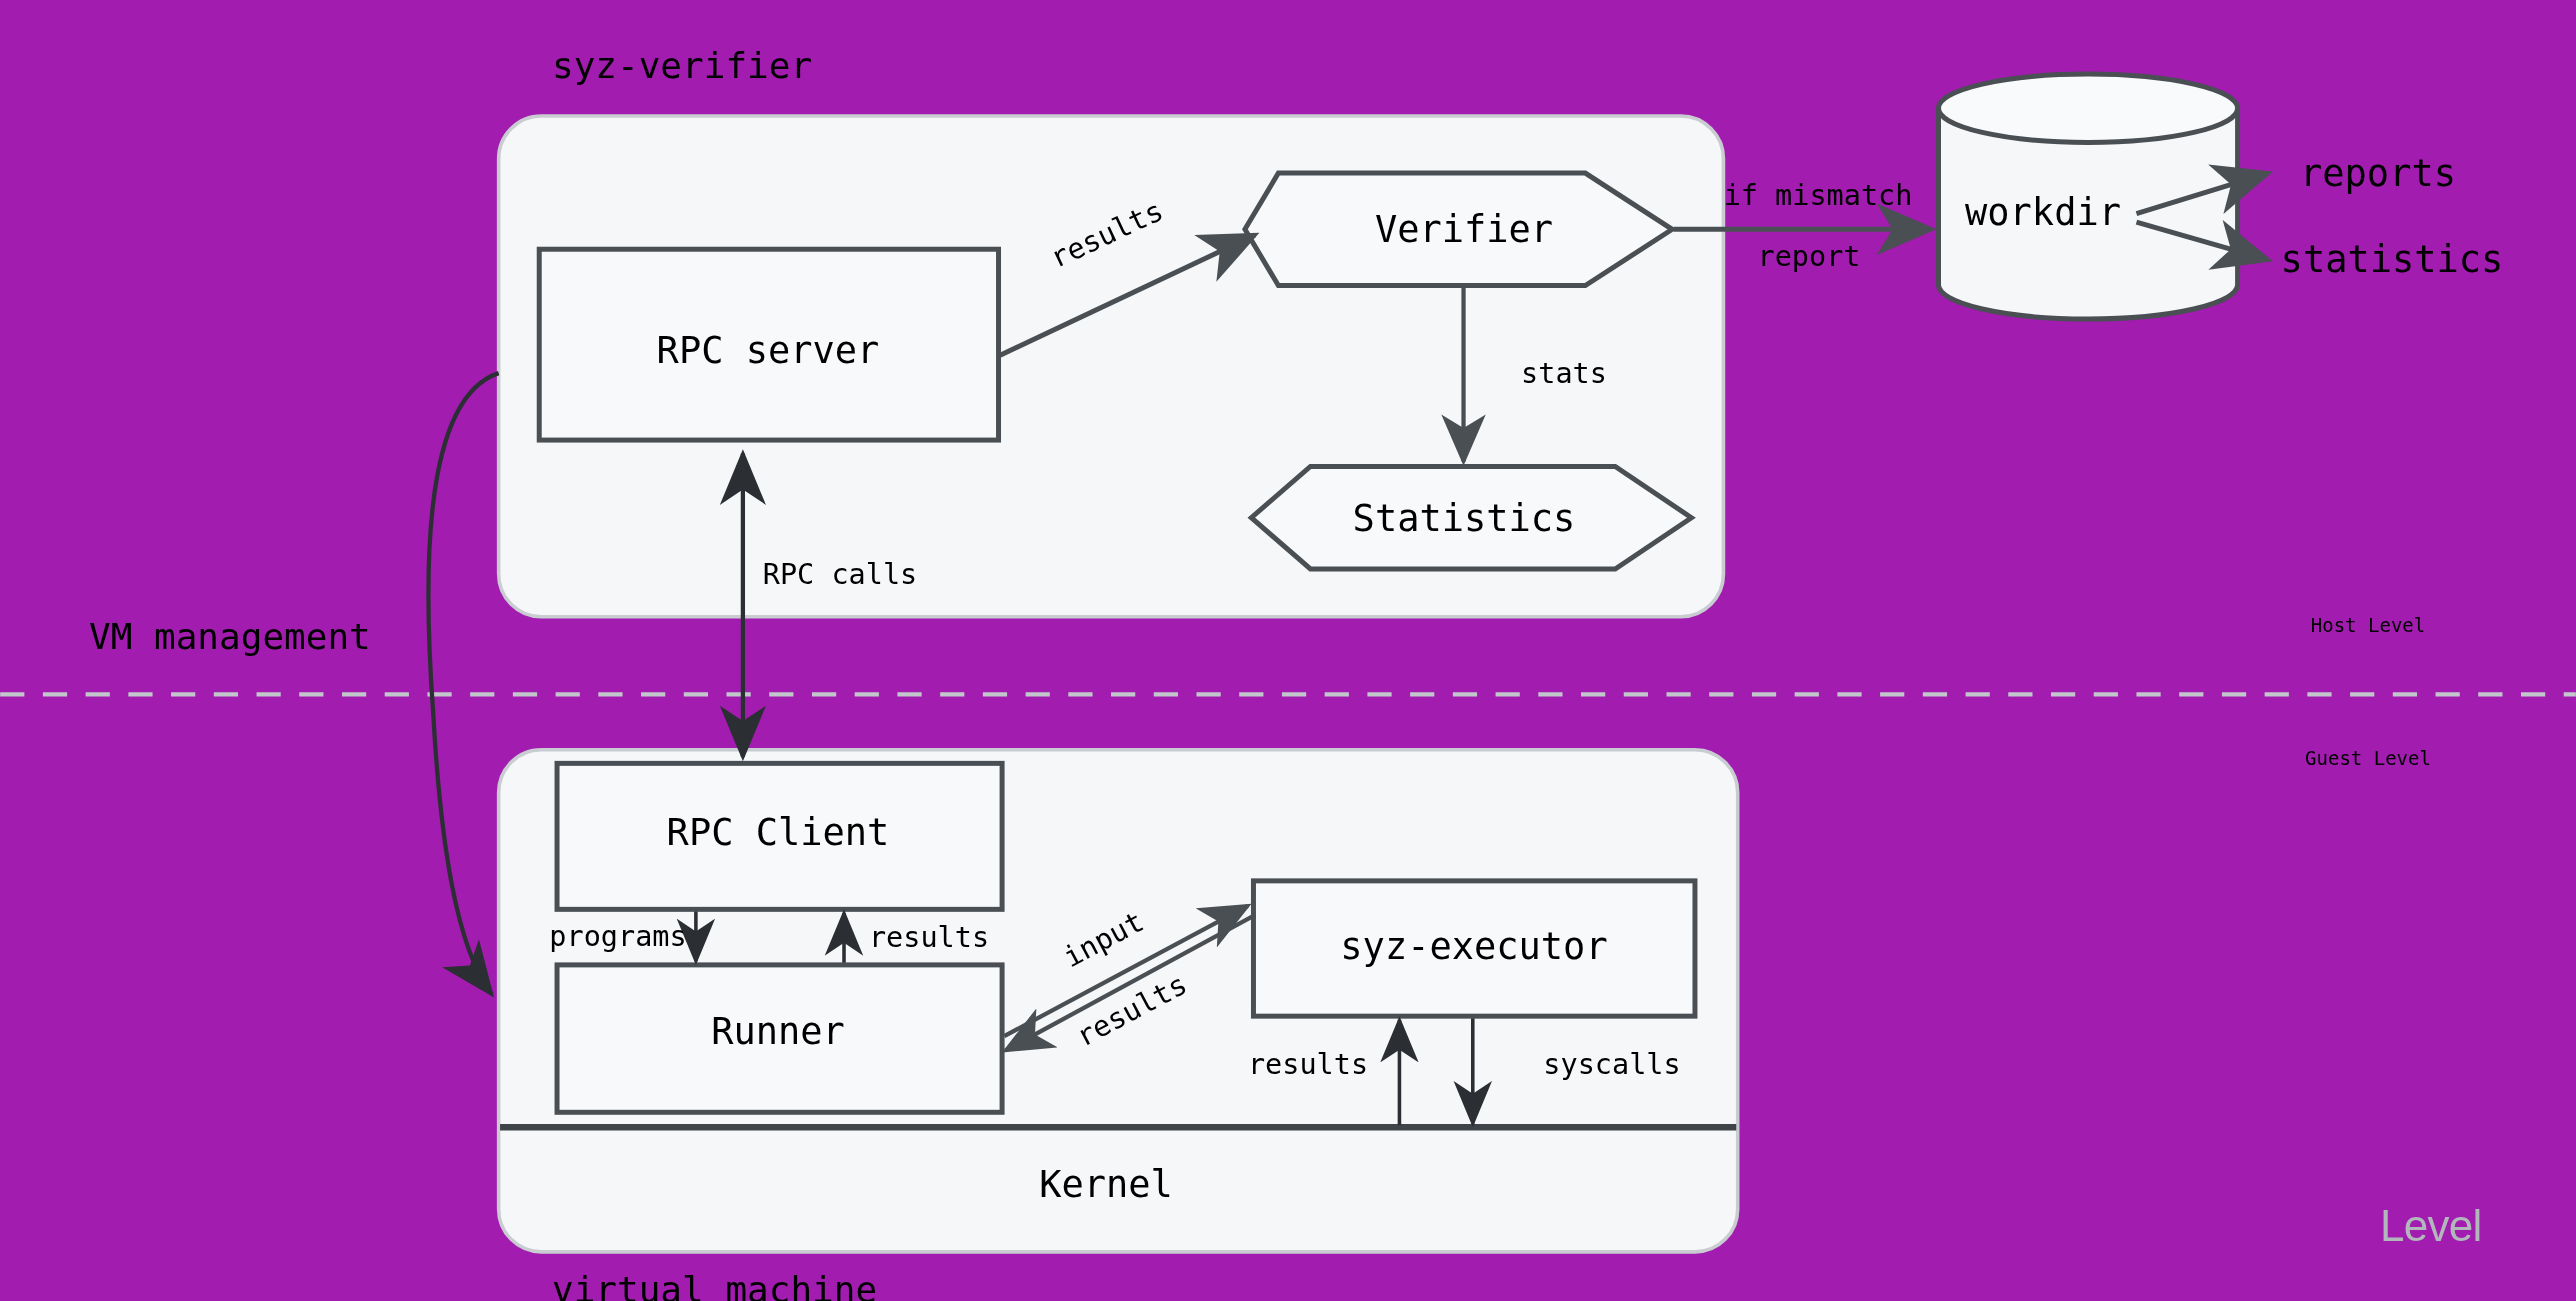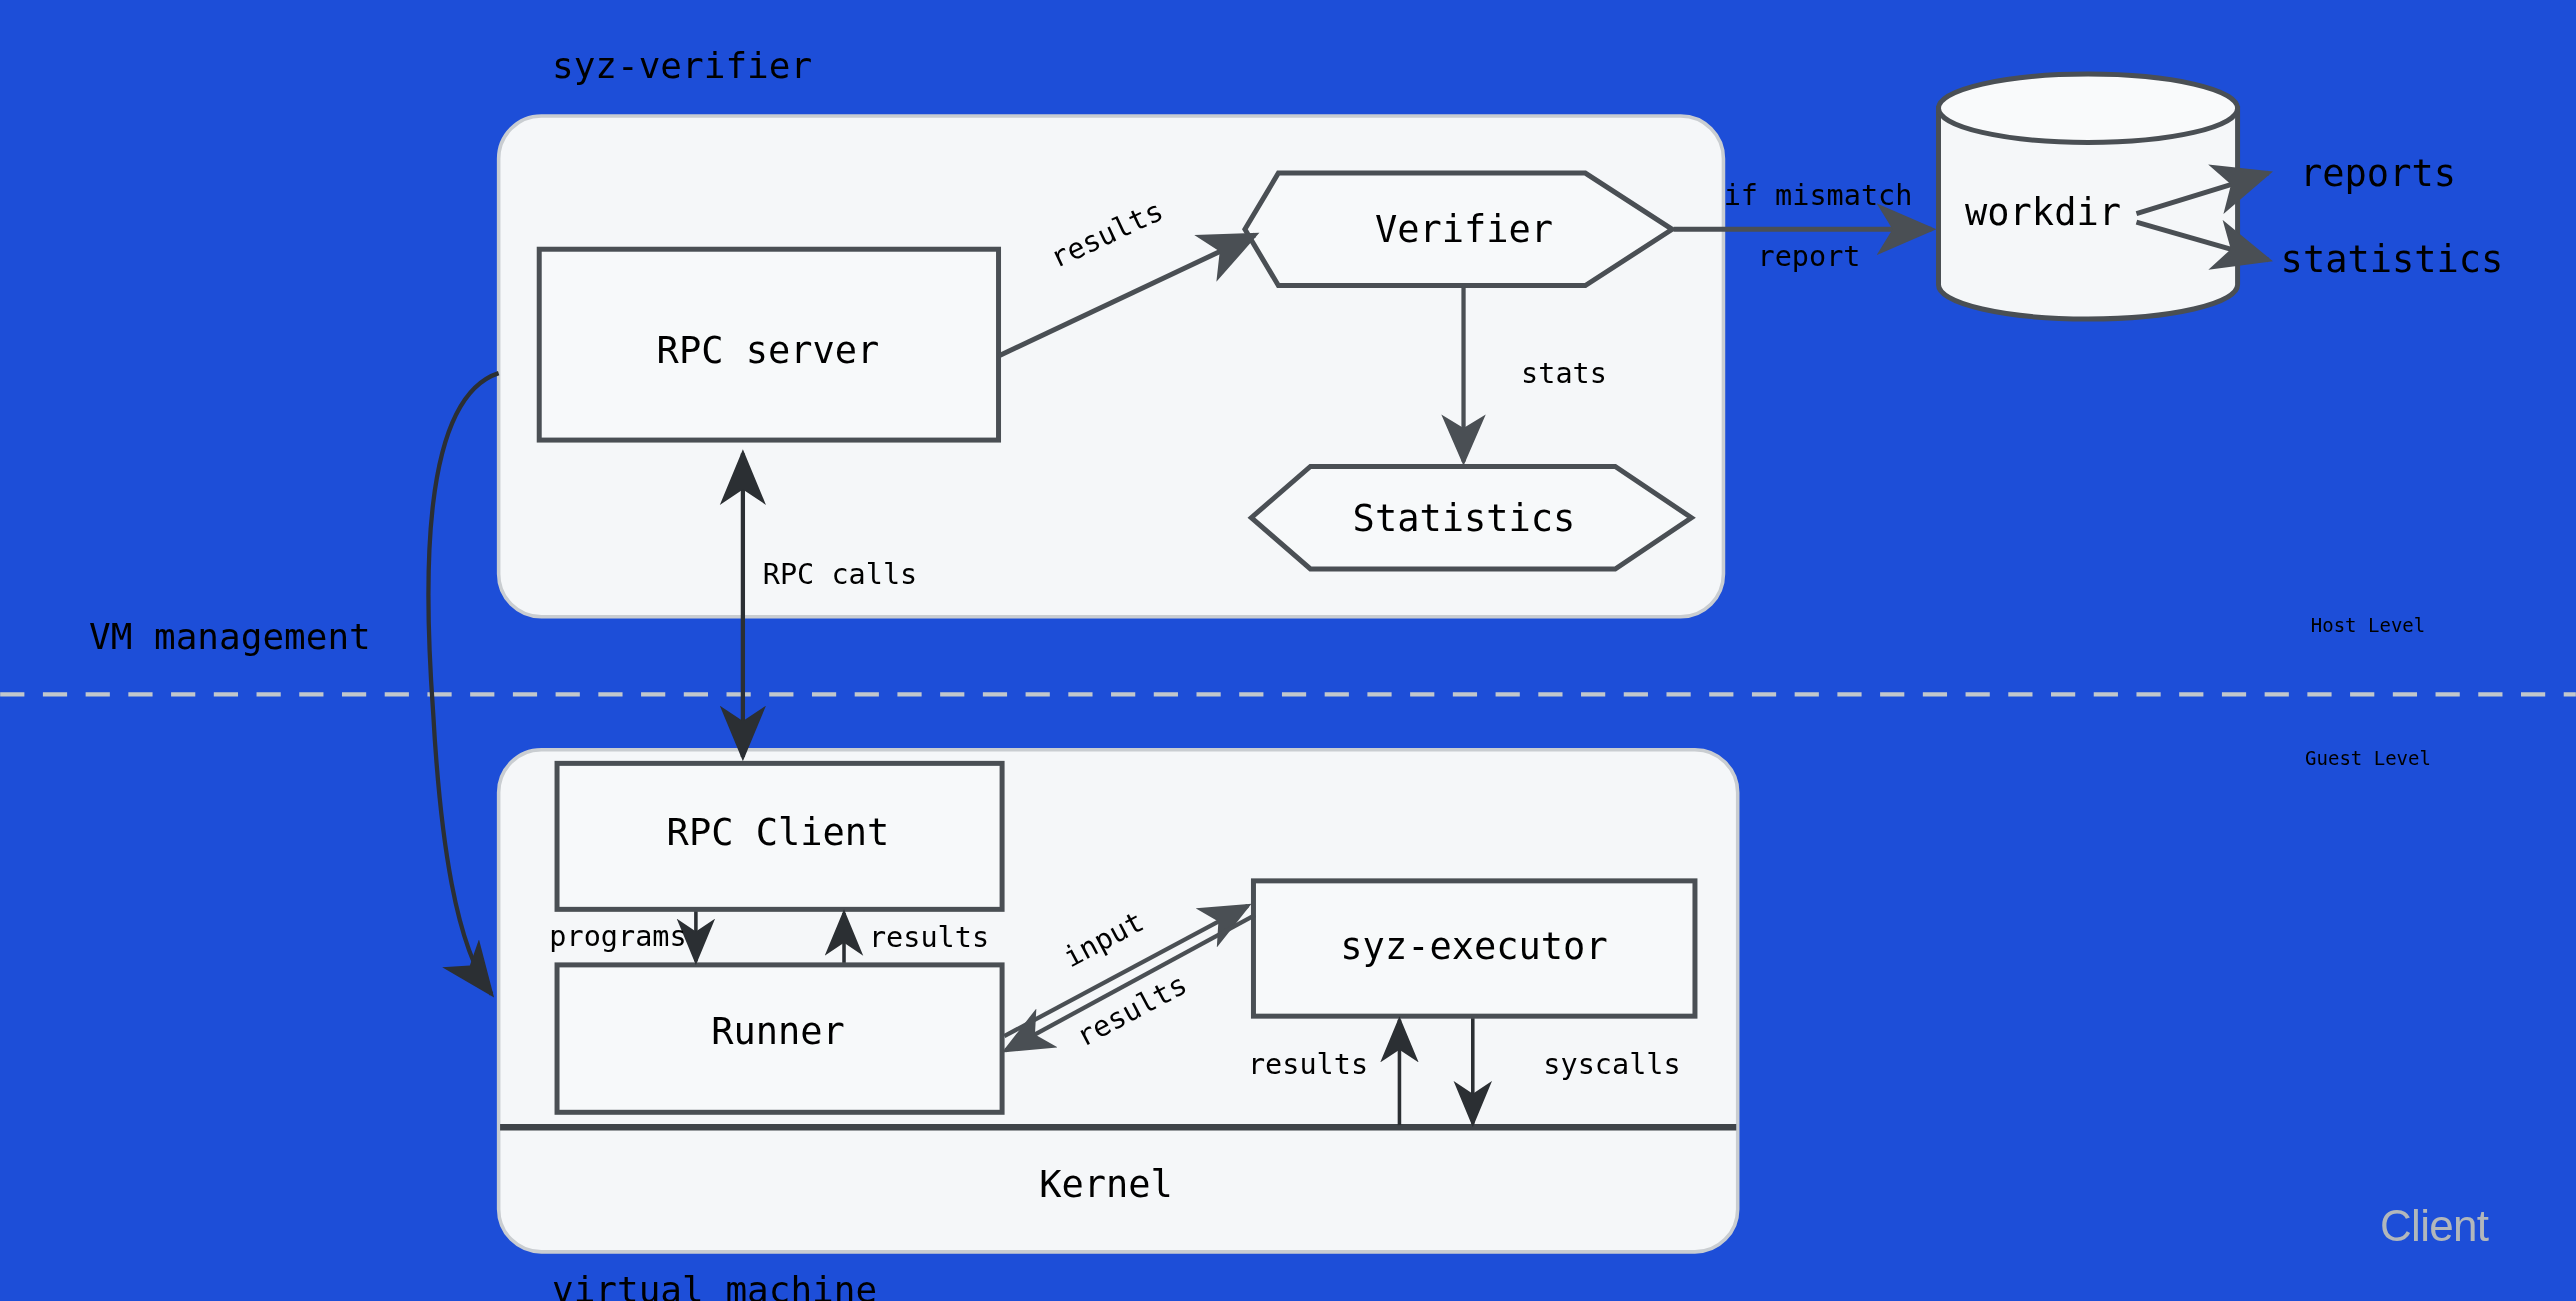--- a/index.html
+++ b/index.html
@@ -4,21 +4,21 @@
 <style>
   html, body {
     margin: 0;
     padding: 0;
     background: #ffffff;
   }
   #stage {
     position: relative;
     width: 2576px;
     height: 1301px;
-    background: #1d4ed8;
+    background: #a21caf;
     overflow: hidden;
     font-family: "DejaVu Sans Mono", "Liberation Mono", monospace;
   }
   svg.layer {
     position: absolute;
     top: 0;
     left: 0;
     width: 2576px;
     height: 1301px;
     overflow: visible;
@@ -161,16 +161,16 @@
   <div class="lbl edge-label" style="left:1061px; top:926px; transform:rotate(-28deg);">input</div>
 
   <div class="lbl edge-label" style="left:1072px; top:997px; transform:rotate(-28deg);">results</div>
 
   <div class="lbl edge-label c" style="left:1308px; top:1065px;">results</div>
 
   <div class="lbl edge-label c" style="left:1612px; top:1065px;">syscalls</div>
 
   <div class="lbl panel-title" style="left:552px; top:1272px;">virtual machine</div>
 
-  <div class="watermark" style="left:2380px; top:1201px;">Client</div>
+  <div class="watermark" style="left:2380px; top:1201px;">Level</div>
 
 </div>
 
 
 </body></html>

